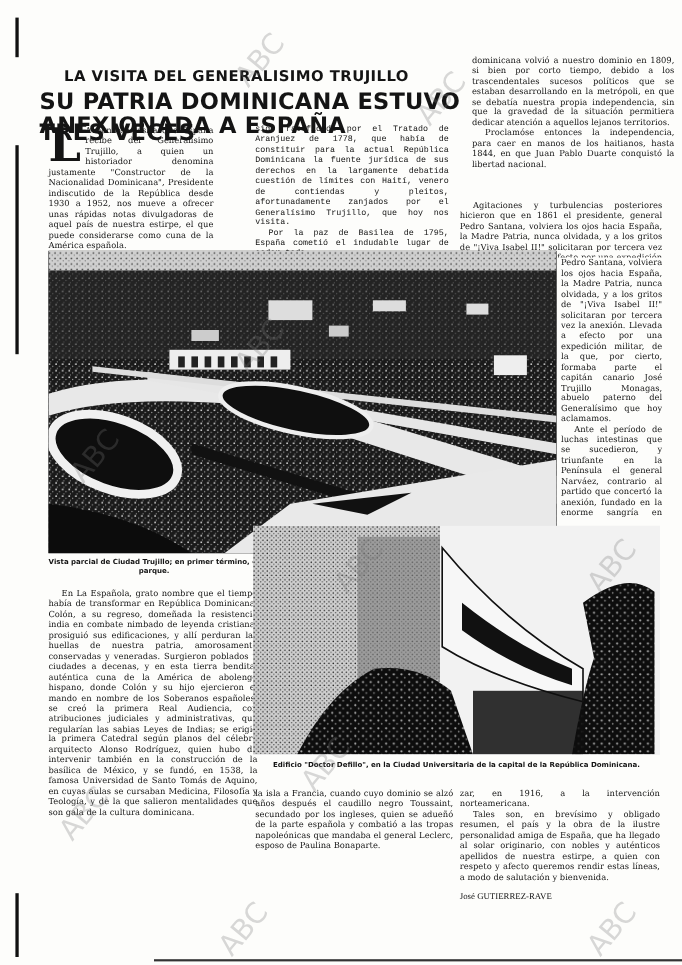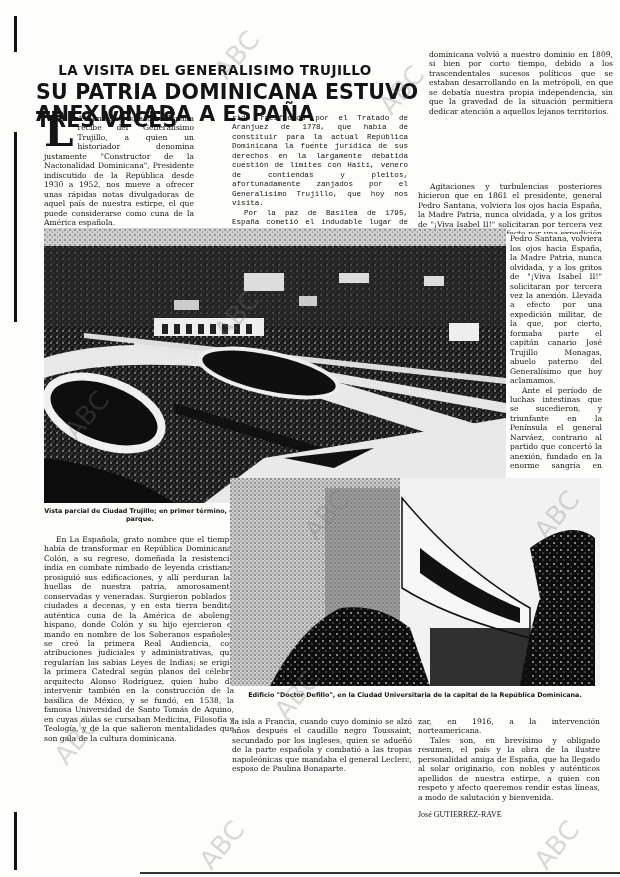--- a/index.html
+++ b/index.html
@@ -37,20 +37,21 @@
   <p class="noind"><span class="dropcap">L</span><span>A honrosa visita que España recibe del Generalísimo Trujillo, a quien un historiador denomina justamente "Constructor de la Nacionalidad Dominicana", Presidente indiscutido de la República desde 1930 a 1952, nos mueve a ofrecer unas rápidas notas divulgadoras de aquel país de nuestra estirpe, el que puede considerarse como cuna de la América española.</span></p>
 </div>
 
 <div class="abs col" style="left:232px;top:114px;width:176px;font-family:Liberation Mono, monospace;">
   <p class="noind">sido ratificada por el Tratado de Aranjuez de 1778, que había de constituir para la actual República Dominicana la fuente jurídica de sus derechos en la largamente debatida cuestión de límites con Haití, venero de contiendas y pleitos, afortunadamente zanjados por el Generalísimo Trujillo, que hoy nos visita.</p>
   <p>Por la paz de Basilea de 1795, España cometió el indudable lugar de ceder toda</p>
 </div>
 
 <div class="abs col" style="left:429px;top:50px;width:184px;">
   <p class="noind">dominicana volvió a nuestro dominio en 1809, si bien por corto tiempo, debido a los trascendentales sucesos políticos que se estaban desarrollando en la metrópoli, en que se debatía nuestra propia independencia, sin que la gravedad de la situación permitiera dedicar atención a aquellos lejanos territorios.</p>
+  <p>Proclamóse entonces la independencia, para caer en manos de los haitianos, hasta 1844, en que Juan Pablo Duarte conquistó la libertad nacional.</p>
 </div>
 
 <div class="abs col" style="left:418px;top:182px;width:184px;height:52px;overflow:hidden;">
   <p>Agitaciones y turbulencias posteriores hicieron que en 1861 el presidente, general Pedro Santana, volviera los ojos hacia España, la Madre Patria, nunca olvidada, y a los gritos de "¡Viva Isabel II!" solicitaran por tercera vez la anexión. Llevada a efecto por una expedición militar, de la que, por cierto, formaba parte el capitán canario José Trujillo Monagas, abuelo paterno del Generalísimo que hoy aclamamos.</p>
 </div>
 <div class="abs col" style="left:510px;top:234px;width:92px;height:236px;overflow:hidden;">
   <p class="noind" style="margin-top:-47px;">Agitaciones y turbulencias posteriores hicieron que en 1861 el presidente, general Pedro Santana, volviera los ojos hacia España, la Madre Patria, nunca olvidada, y a los gritos de "¡Viva Isabel II!" solicitaran por tercera vez la anexión. Llevada a efecto por una expedición militar, de la que, por cierto, formaba parte el capitán canario José Trujillo Monagas, abuelo paterno del Generalísimo que hoy aclamamos.</p>
   <p>Ante el período de luchas intestinas que se sucedieron, y triunfante en la Península el general Narváez, contrario al partido que concertó la anexión, fundado en la enorme sangría en hombres y dinero que significaba, decretó el retiro de las fuerzas españolas, y la República Dominicana se restableció, sin que cesaran las agitaciones e intranquilidades hasta lle-</p>
 </div>
 

